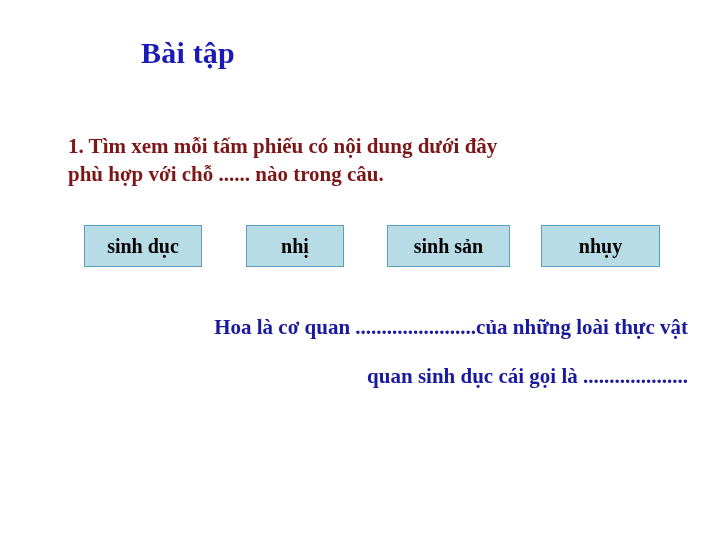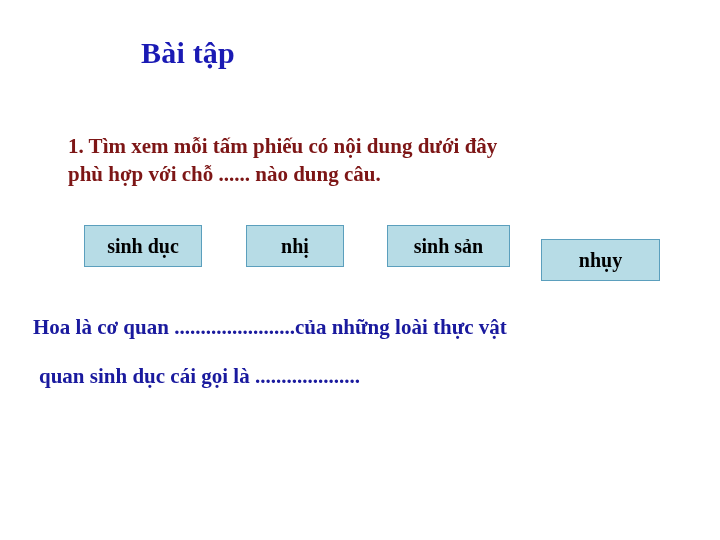--- a/index.html
+++ b/index.html
@@ -71,52 +71,53 @@
     font-weight: bold;
     display: flex;
     align-items: center;
     justify-content: center;
     white-space: nowrap;
     font-family: "Liberation Serif", "DejaVu Serif", serif;
   }
   .card-0 { left: 84px;  width: 118px; }
   .card-1 { left: 246px; width: 98px;  }
   .card-2 { left: 387px; width: 123px; }
-  .card-3 { left: 541px; width: 119px; margin-top: 14px; }
+  .card-3 { left: 541px; width: 119px; }
 
   
   .paragraph {
     position: absolute;
     left: 33px;
     top: 316px;
     width: 655px;
     font-size: 21px;
     font-weight: bold;
     color: #1a1a9e;
     line-height: 1.1;
   }
   .paragraph .pline {
     display: block;
     white-space: nowrap;
     margin-bottom: 26px;
+    text-align: right;
   }
   .paragraph .pline.indent-1 { margin-left: 0px; }
   .paragraph .pline.indent-2 { margin-left: 16px; }
   .paragraph .pline.indent-3 { margin-left: 6px; margin-top: 8px; }
 </style>
 </head>
 <body>
 
 <div id="slide">
 
   <div class="slide-title">Bài tập</div>
 
   <div class="instruction">
     <span class="line">1. Tìm xem mỗi tấm phiếu có nội dung dưới đây</span>
-    <span class="line">phù hợp với chỗ ...... nào dung câu.</span>
+    <span class="line">phù hợp với chỗ ...... nào trong câu.</span>
   </div>
 
   <div class="cards">
     <div class="card card-0">
       <span>sinh dục</span>
     </div>
     <div class="card card-1">
       <span>nhị</span>
     </div>
     <div class="card card-2">

